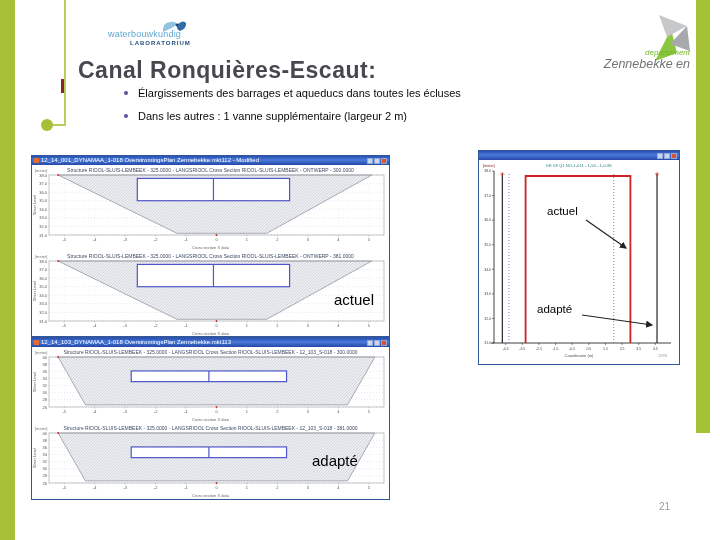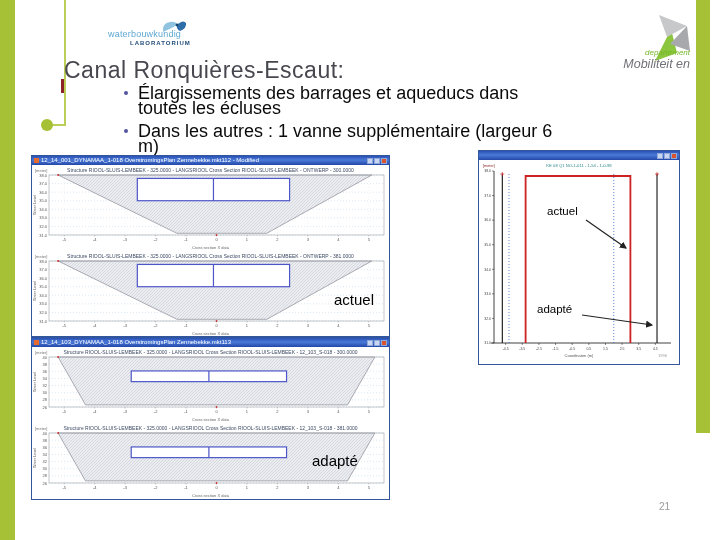--- a/index.html
+++ b/index.html
@@ -16,23 +16,23 @@
   .wbl{position:absolute;left:64px;top:19px;width:95px;height:30px;margin-left:44px;}
   .wbl .w1{position:absolute;left:0;top:10px;font-size:9px;color:#5fa8d3;letter-spacing:.2px;}
   .wbl .w2{position:absolute;left:22px;top:21px;font-size:6px;font-weight:bold;color:#1d4a77;letter-spacing:1px;}
   .wbl svg{position:absolute;left:53px;top:0;}
   
   .mow-icon{position:absolute;left:637px;top:13px;}
   .mow-text{position:absolute;left:545px;top:48px;width:145px;text-align:right;font-style:italic;}
   .mow-text .m1{font-size:8px;color:#76b82a;line-height:9px;}
   .mow-text .m2,.mow-text .m3{font-size:12.5px;color:#717277;line-height:14px;}
   
-  .title{position:absolute;left:64px;top:57px;font-size:23px;font-weight:normal;color:#47474f;letter-spacing:.5px;}
+  .title{position:absolute;left:78px;top:57px;font-size:23px;font-weight:bold;color:#47474f;letter-spacing:.5px;}
   .bullets{position:absolute;left:122px;top:86px;margin:0;padding:0;list-style:none;width:450px;}
-  .bullets li{position:relative;padding-left:16px;font-size:18px;color:#0a0a0a;line-height:15px;margin-bottom:8px;}
+  .bullets li{position:relative;padding-left:16px;font-size:11px;color:#0a0a0a;line-height:15px;margin-bottom:8px;}
   .bullets li::before{content:"";position:absolute;left:2px;top:5px;width:4px;height:4px;border-radius:50%;background:#56549e;}
   
   .fig-left{position:absolute;left:31px;top:155px;width:359px;height:345px;}
   .xp-window{position:absolute;left:0;width:359px;border:1px solid #31569b;background:#fff;box-sizing:border-box;}
   #win1{top:0;height:182px;}
   #win2{top:182px;height:163px;}
   .titlebar{height:9px;background:linear-gradient(180deg,#2a50b4,#4a7ad8 45%,#2347a8);
             display:flex;align-items:center;padding:0 2px;gap:2px;}
   .ticon{width:5px;height:5px;background:#e46a2e;flex:none;}
   .ttext{color:#fff;font-size:6px;line-height:7px;white-space:nowrap;overflow:hidden;flex:1;}
@@ -72,28 +72,28 @@
     </svg>
   </div>
 
   <svg class="mow-icon" width="54" height="50" viewBox="0 0 54 50">
     <path d="M18 48 L34 16 L40 40 Z" fill="#8cc63f"></path>
     <path d="M22 2 L50 13 L30 24 Z" fill="#c7c8ca"></path>
     <path d="M50 13 L53 38 L33 31 Z" fill="#a7a9ac"></path>
   </svg>
   <div class="mow-text">
     <div class="m1">departement</div>
-    <div class="m2">Mobiliteit en</div>
+    <div class="m2">Zennebekke en</div>
   </div>
 
   <div class="title">Canal Ronquières-Escaut:</div>
 
   <ul class="bullets">
     <li>Élargissements des barrages et aqueducs dans toutes les écluses</li>
-    <li>Dans les autres : 1 vanne supplémentaire (largeur 6 m)</li>
+    <li>Dans les autres : 1 vanne supplémentaire (largeur 2 m)</li>
   </ul>
 
   <div class="fig-left">
     <div class="xp-window" id="win1">
       <div class="titlebar">
         <span class="ticon"></span>
         <span class="ttext">12_14_001_DYNAMAA_1-018 OverstromingsPlan Zennebekke.mkt112 - Modified</span>
         <span class="tbtns">
           <span class="tbtn"></span>
           <span class="tbtn"></span>

